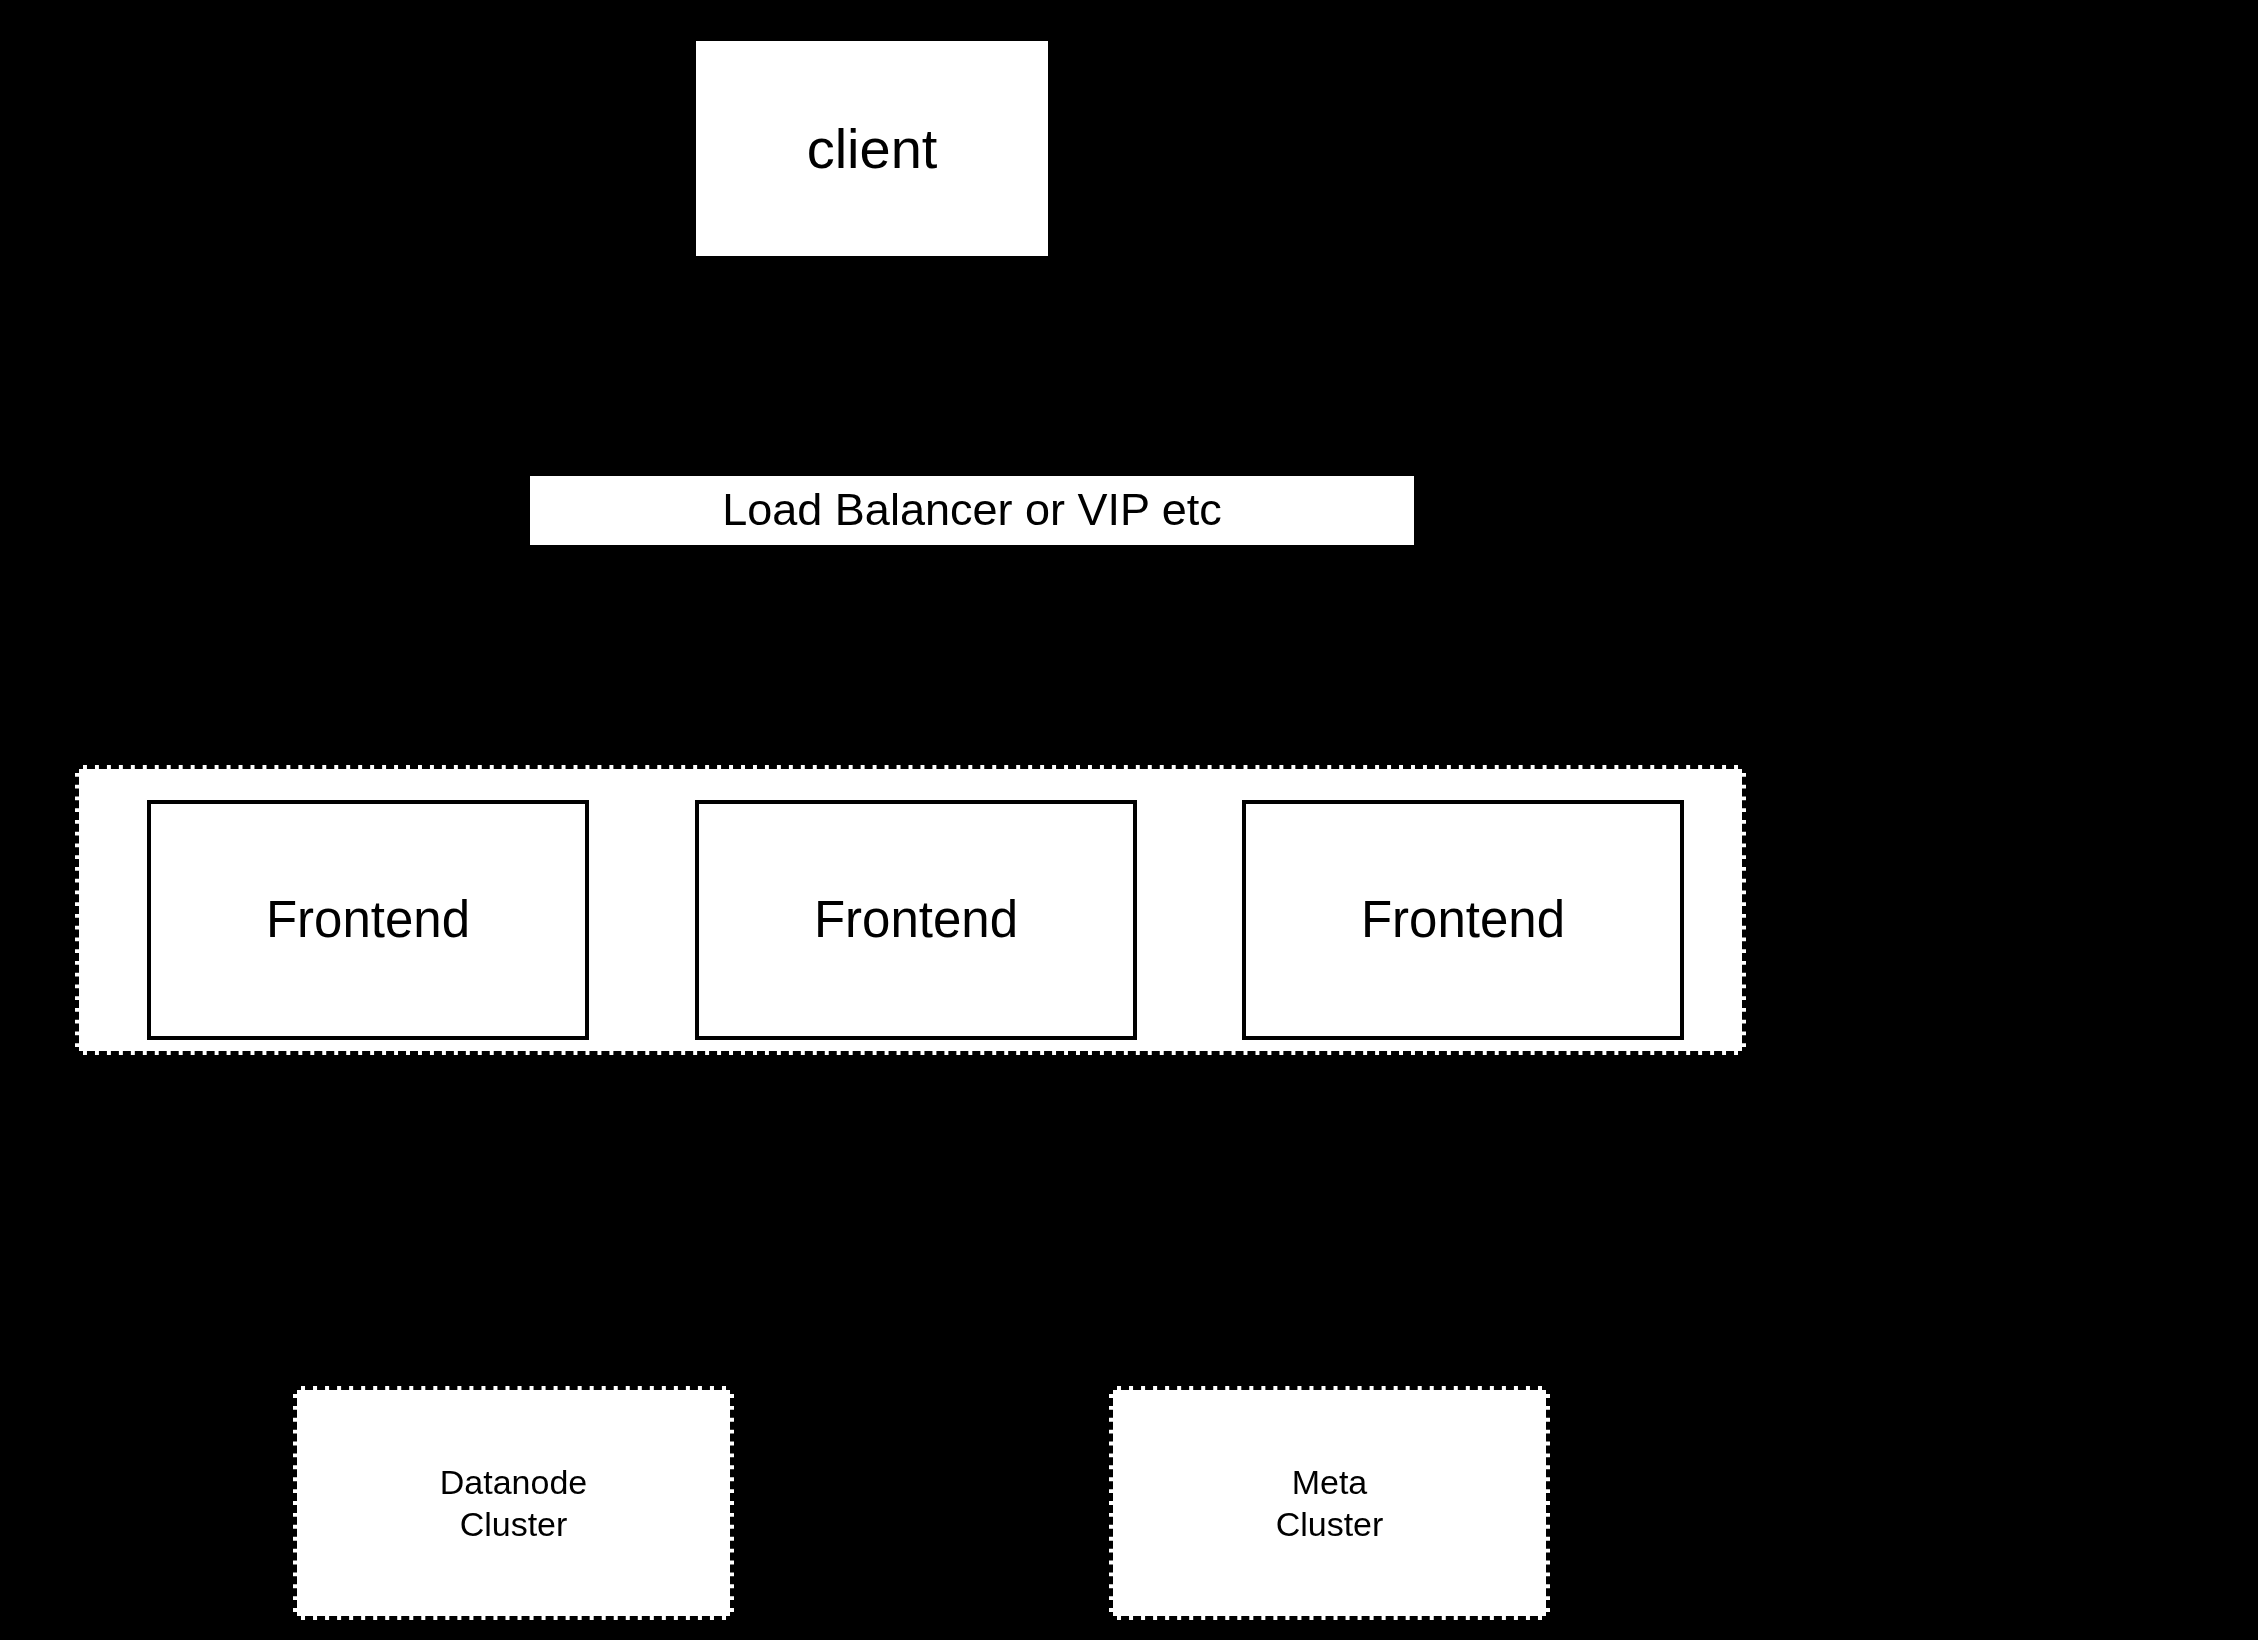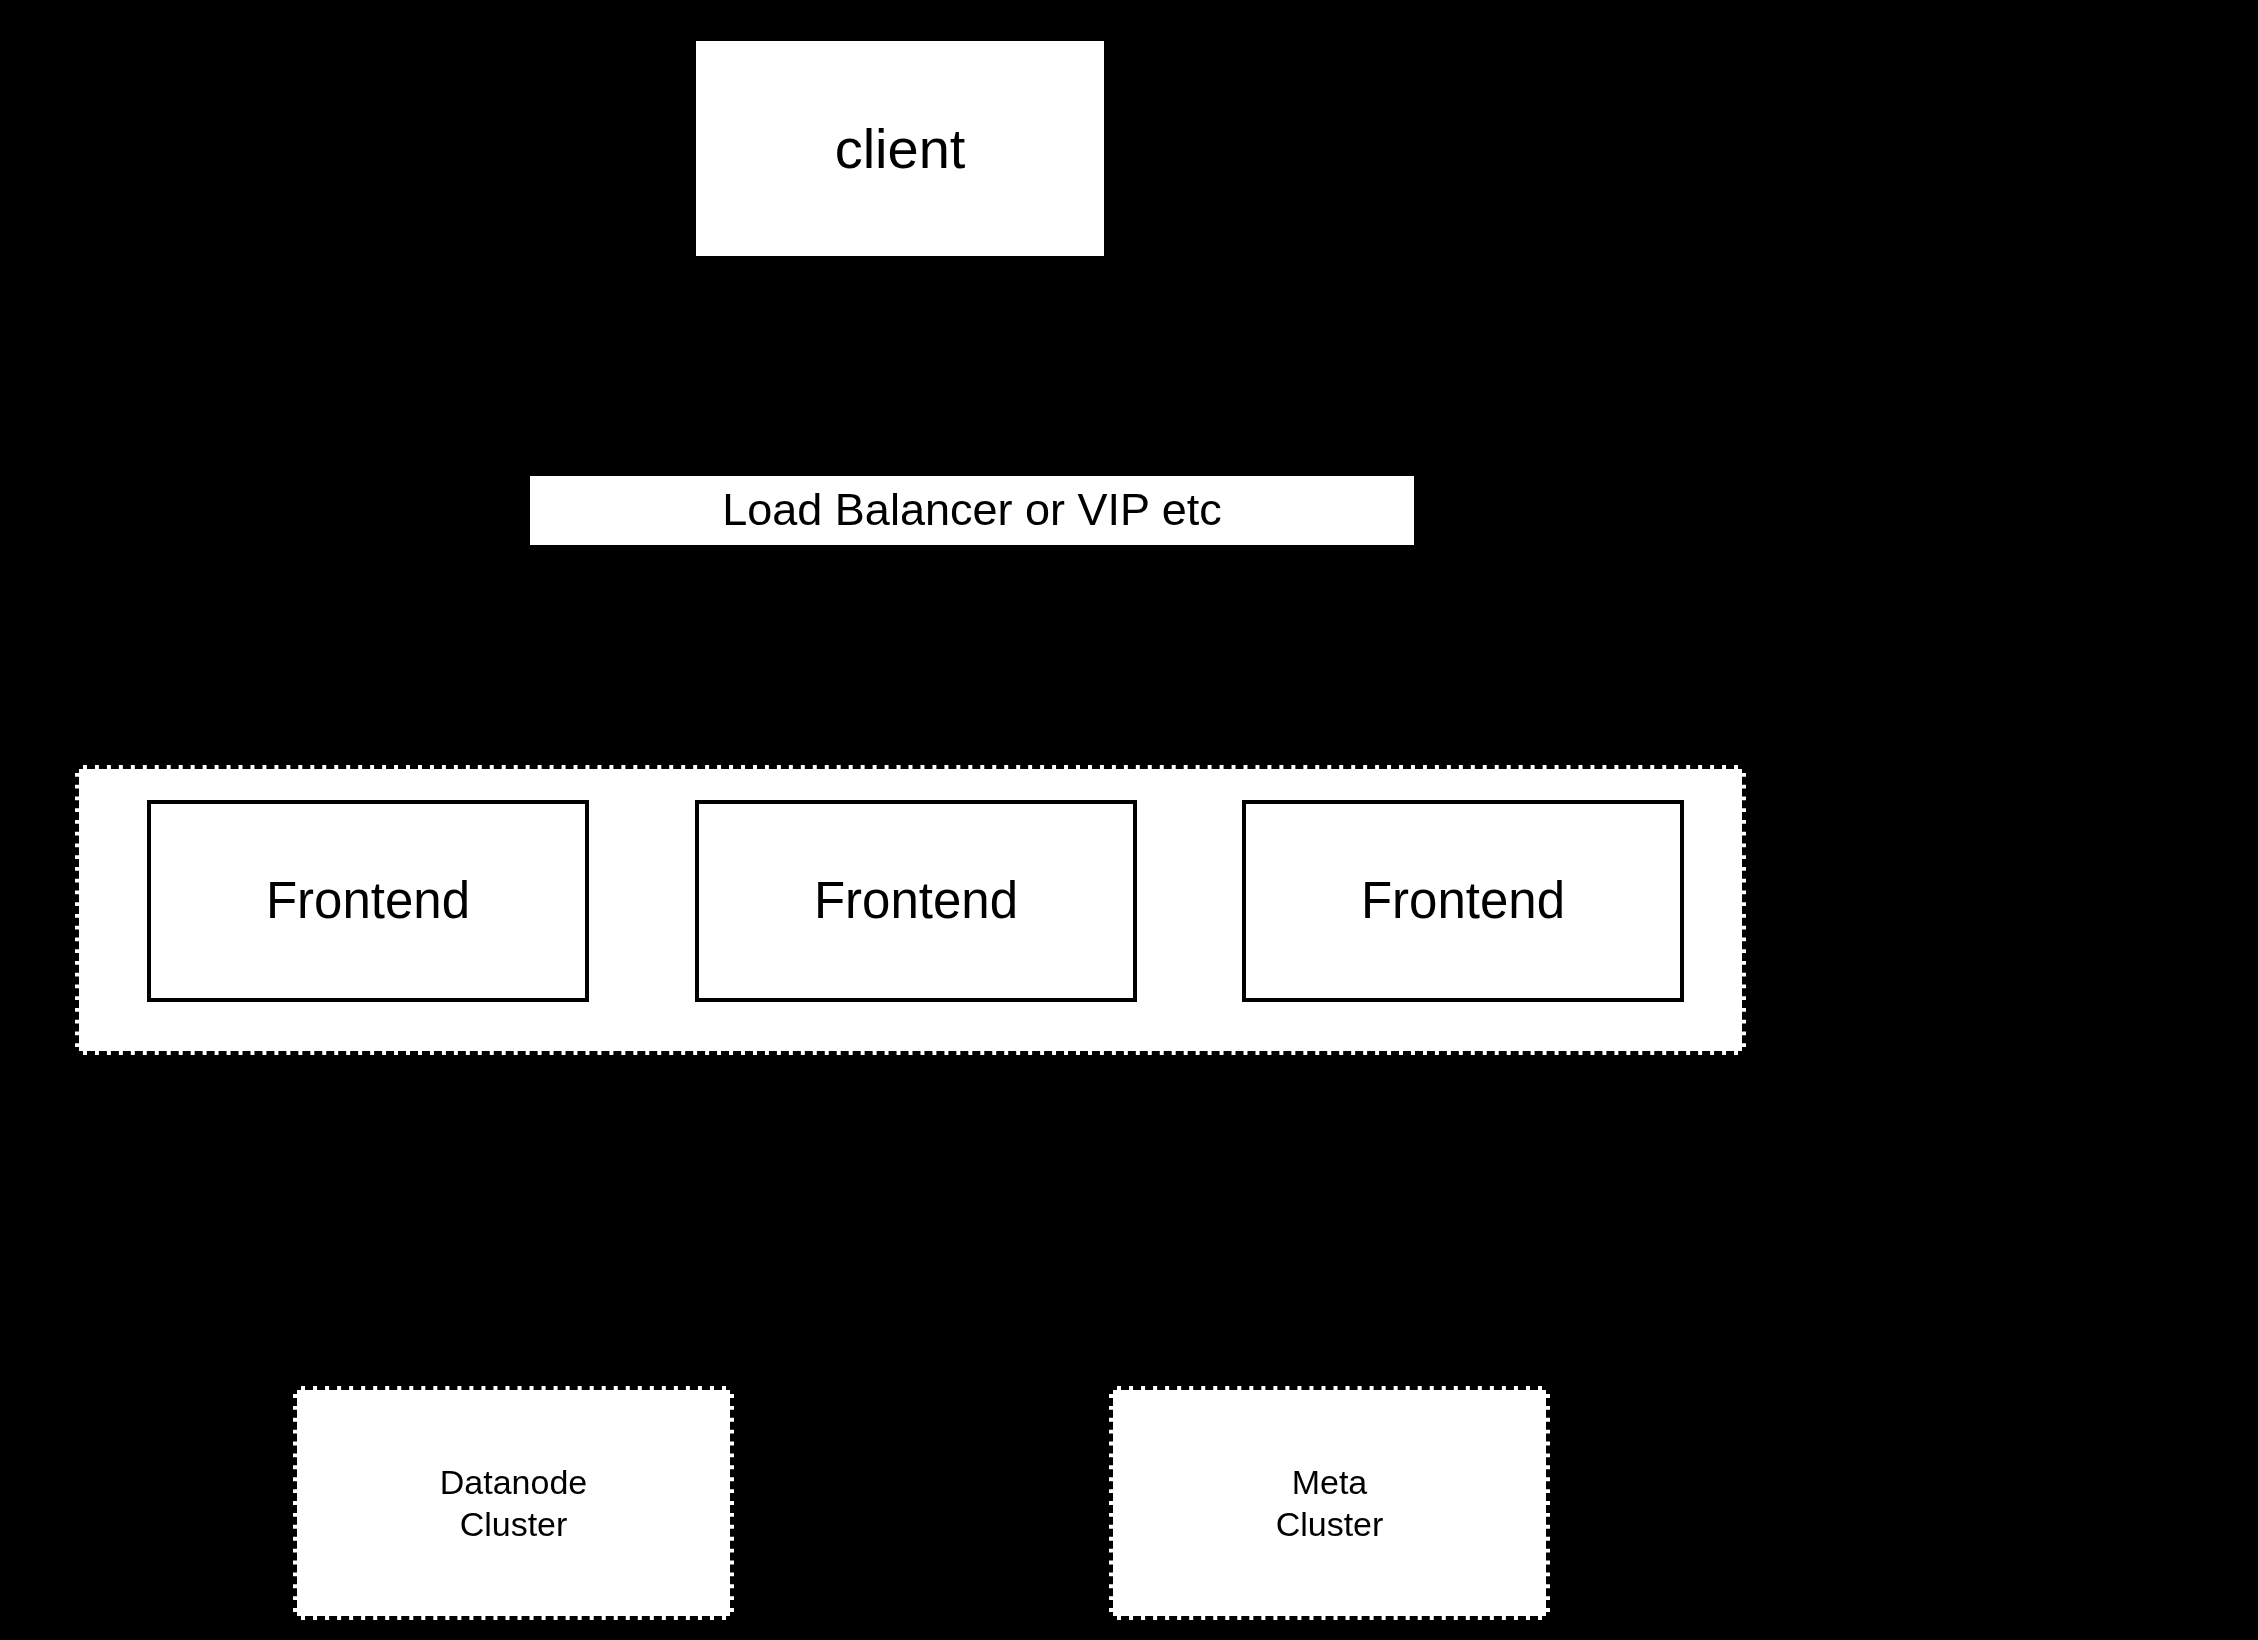--- a/index.html
+++ b/index.html
@@ -30,21 +30,21 @@
 
   .label {
     white-space: pre-line;
     line-height: 1.25;
   }
 
   
   #client-node {
     left: 696px;
     top: 41px;
-    width: 408px;
+    width: 352px;
     height: 215px;
     font-size: 56px;
   }
 
   
   #load-balancer-node {
     left: 530px;
     top: 476px;
     width: 884px;
     height: 69px;
@@ -59,21 +59,21 @@
     width: 1671px;
     height: 290px;
     background: #ffffff;
     border: 4.5px dashed #000000;
     box-sizing: border-box;
   }
 
   .frontend-node {
     top: 800px;
     width: 442px;
-    height: 202px;
+    height: 240px;
     border: 4.5px solid #000000;
     font-size: 51px;
   }
   #frontend-node-1 { left: 147px; }
   #frontend-node-2 { left: 695px; }
   #frontend-node-3 { left: 1242px; }
 
   
   .cluster-node {
     top: 1386px;

